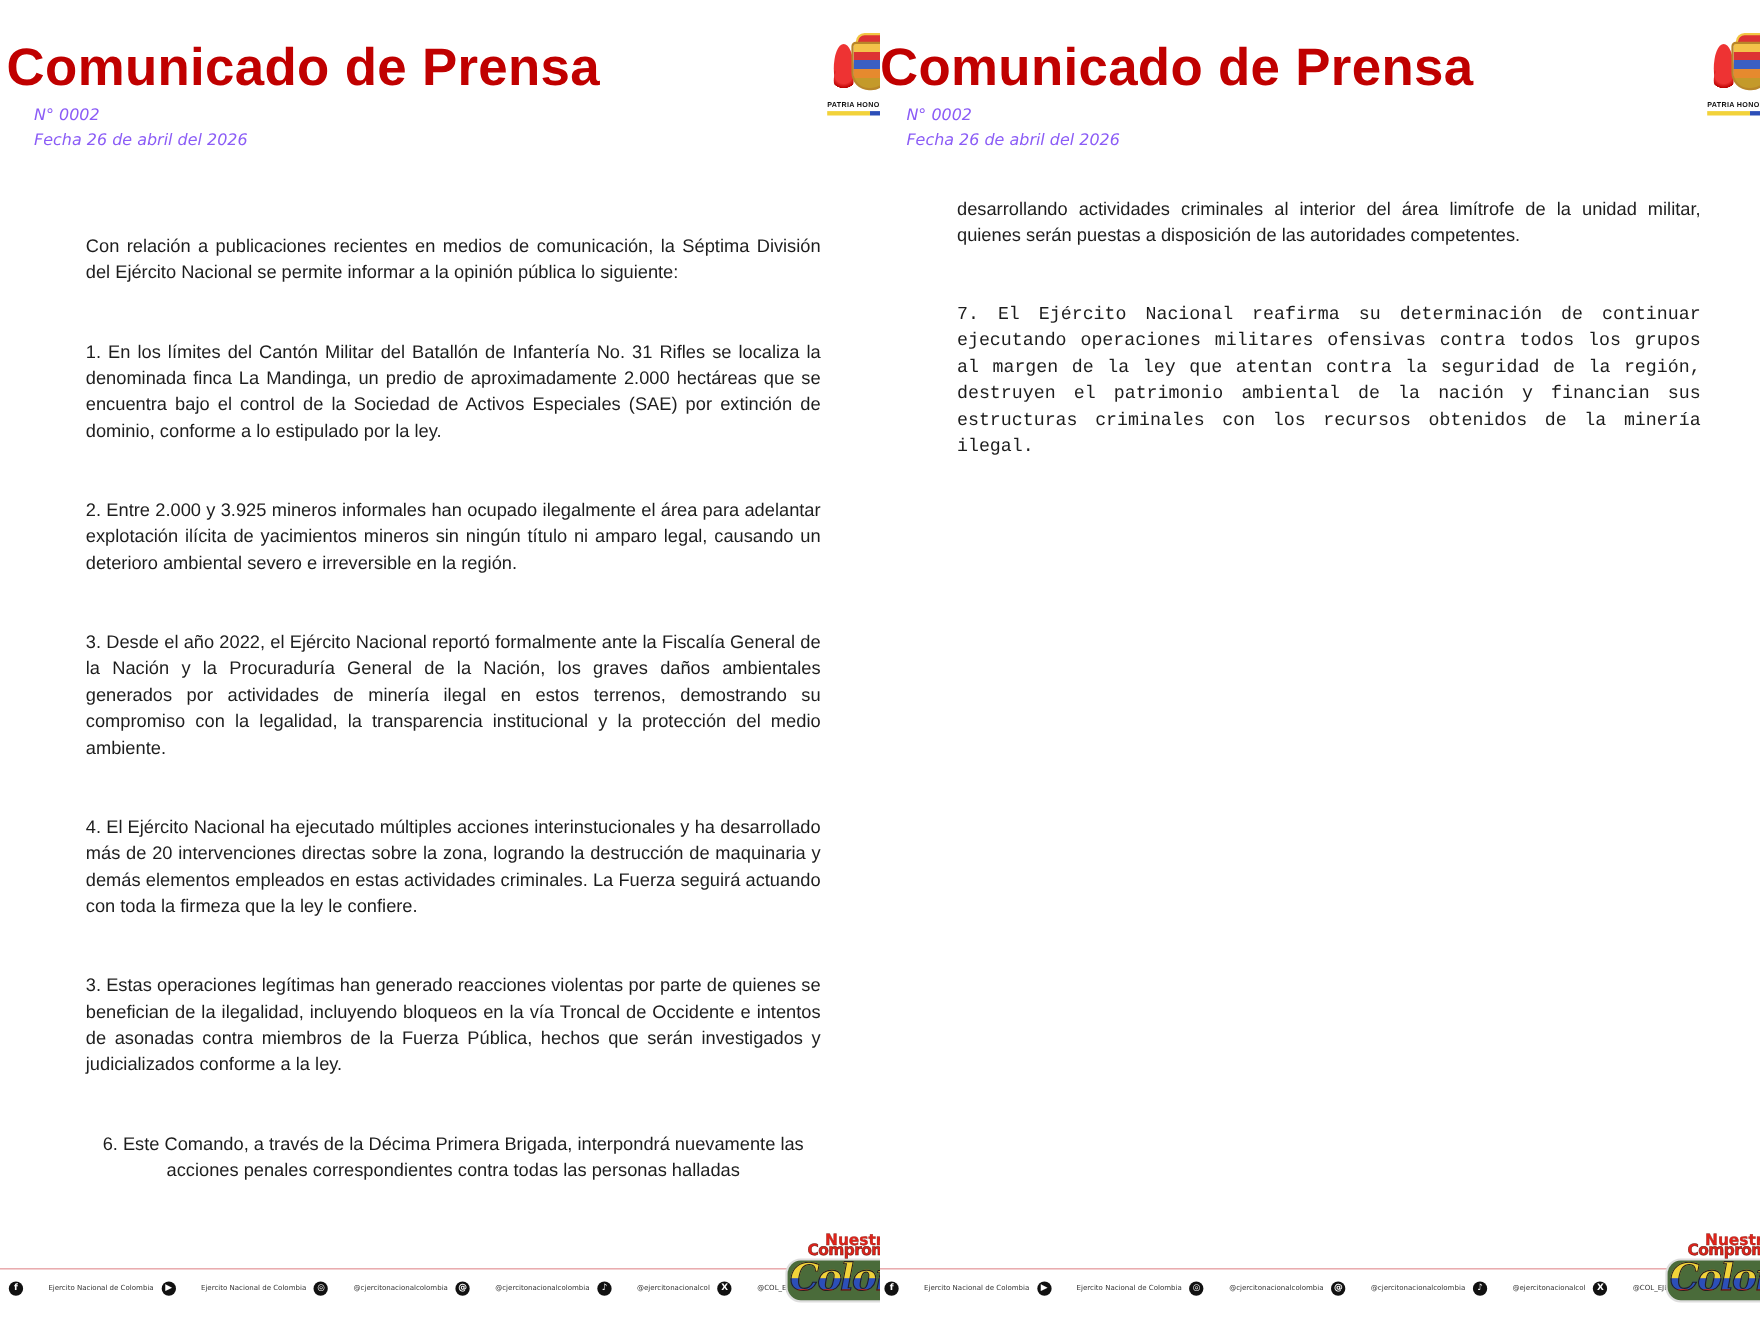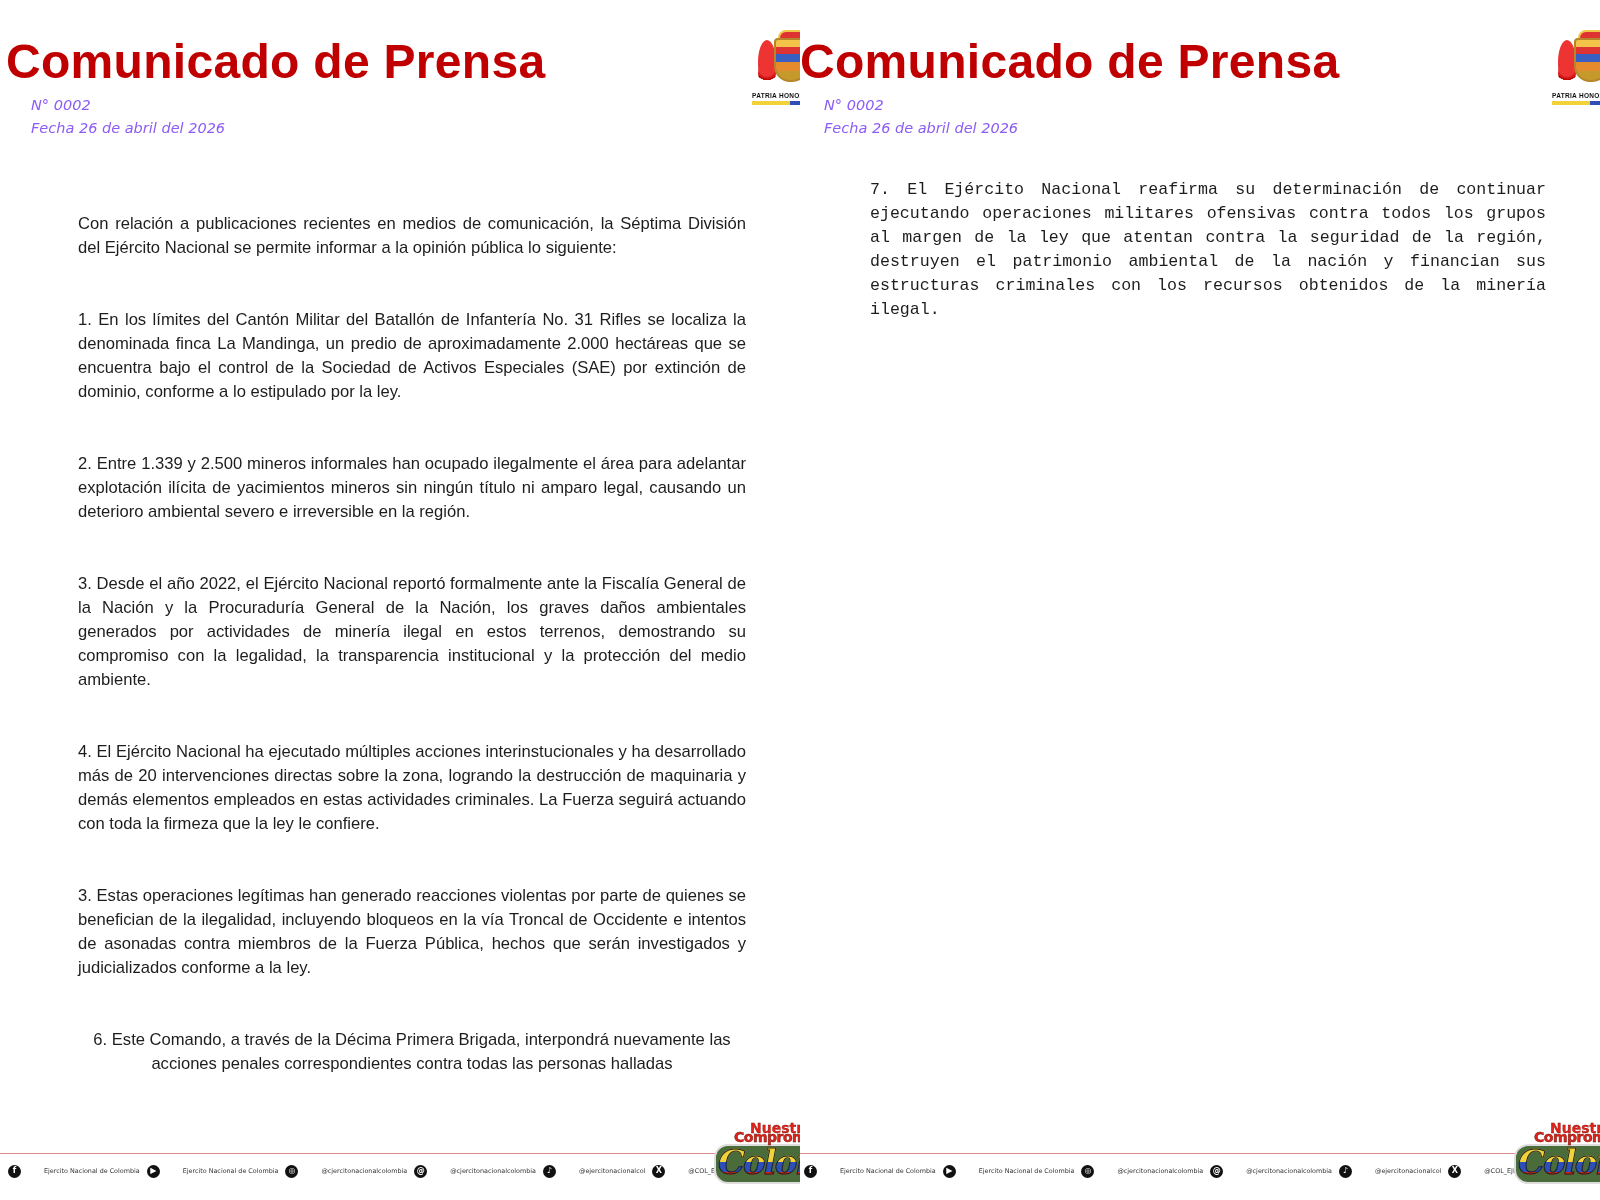--- a/index.html
+++ b/index.html
@@ -63,21 +63,21 @@
     <div class="motto">PATRIA HONOR LEALTAD</div>
     <div class="bar"></div>
   </div>
   <div class="meta">
     <div>N° 0002</div>
     <div>Fecha 26 de abril del 2026</div>
   </div>
   <div class="body">
     <p>Con relación a publicaciones recientes en medios de comunicación, la Séptima División del Ejército Nacional se permite informar a la opinión pública lo siguiente:</p>
     <p>1. En los límites del Cantón Militar del Batallón de Infantería No. 31 Rifles se localiza la denominada finca La Mandinga, un predio de aproximadamente 2.000 hectáreas que se encuentra bajo el control de la Sociedad de Activos Especiales (SAE) por extinción de dominio, conforme a lo estipulado por la ley.</p>
-    <p>2. Entre 1.339 y 2.500 mineros informales han ocupado ilegalmente el área para adelantar explotación ilícita de yacimientos mineros sin ningún título ni amparo legal, causando un deterioro ambiental severo e irreversible en la región.</p>
+    <p>2. Entre 2.000 y 3.925 mineros informales han ocupado ilegalmente el área para adelantar explotación ilícita de yacimientos mineros sin ningún título ni amparo legal, causando un deterioro ambiental severo e irreversible en la región.</p>
     <p>3. Desde el año 2022, el Ejército Nacional reportó formalmente ante la Fiscalía General de la Nación y la Procuraduría General de la Nación, los graves daños ambientales generados por actividades de minería ilegal en estos terrenos, demostrando su compromiso con la legalidad, la transparencia institucional y la protección del medio ambiente.</p>
     <p>4. El Ejército Nacional ha ejecutado múltiples acciones interinstucionales y ha desarrollado más de 20 intervenciones directas sobre la zona, logrando la destrucción de maquinaria y demás elementos empleados en estas actividades criminales. La Fuerza seguirá actuando con toda la firmeza que la ley le confiere.</p>
     <p>3. Estas operaciones legítimas han generado reacciones violentas por parte de quienes se benefician de la ilegalidad, incluyendo bloqueos en la vía Troncal de Occidente e intentos de asonadas contra miembros de la Fuerza Pública, hechos que serán investigados y judicializados conforme a la ley.</p>
     <p class="last">6. Este Comando, a través de la Décima Primera Brigada, interpondrá nuevamente las acciones penales correspondientes contra todas las personas halladas</p>
   </div>
   <div class="footer-line"></div>
   <div class="socials">
     <div class="social">
         <span class="ico">f</span>
         <span class="lbl">Ejercito Nacional de Colombia</span>
@@ -123,20 +123,21 @@
     <div class="dragon b"></div>
     <div class="shield"></div>
     <div class="motto">PATRIA HONOR LEALTAD</div>
     <div class="bar"></div>
   </div>
   <div class="meta">
     <div>N° 0002</div>
     <div>Fecha 26 de abril del 2026</div>
   </div>
   <div class="body">
+    <p class="first-cont">desarrollando actividades criminales al interior del área limítrofe de la unidad militar, quienes serán puestas a disposición de las autoridades competentes.</p>
     <p class="last" style="text-align:justify;font-family:Liberation Mono, monospace;">7. El Ejército Nacional reafirma su determinación de continuar ejecutando operaciones militares ofensivas contra todos los grupos al margen de la ley que atentan contra la seguridad de la región, destruyen el patrimonio ambiental de la nación y financian sus estructuras criminales con los recursos obtenidos de la minería ilegal.</p>
   </div>
   <div class="footer-line"></div>
   <div class="socials">
     <div class="social">
         <span class="ico">f</span>
         <span class="lbl">Ejercito Nacional de Colombia</span>
       </div>
     <div class="social">
         <span class="ico">▶</span>

